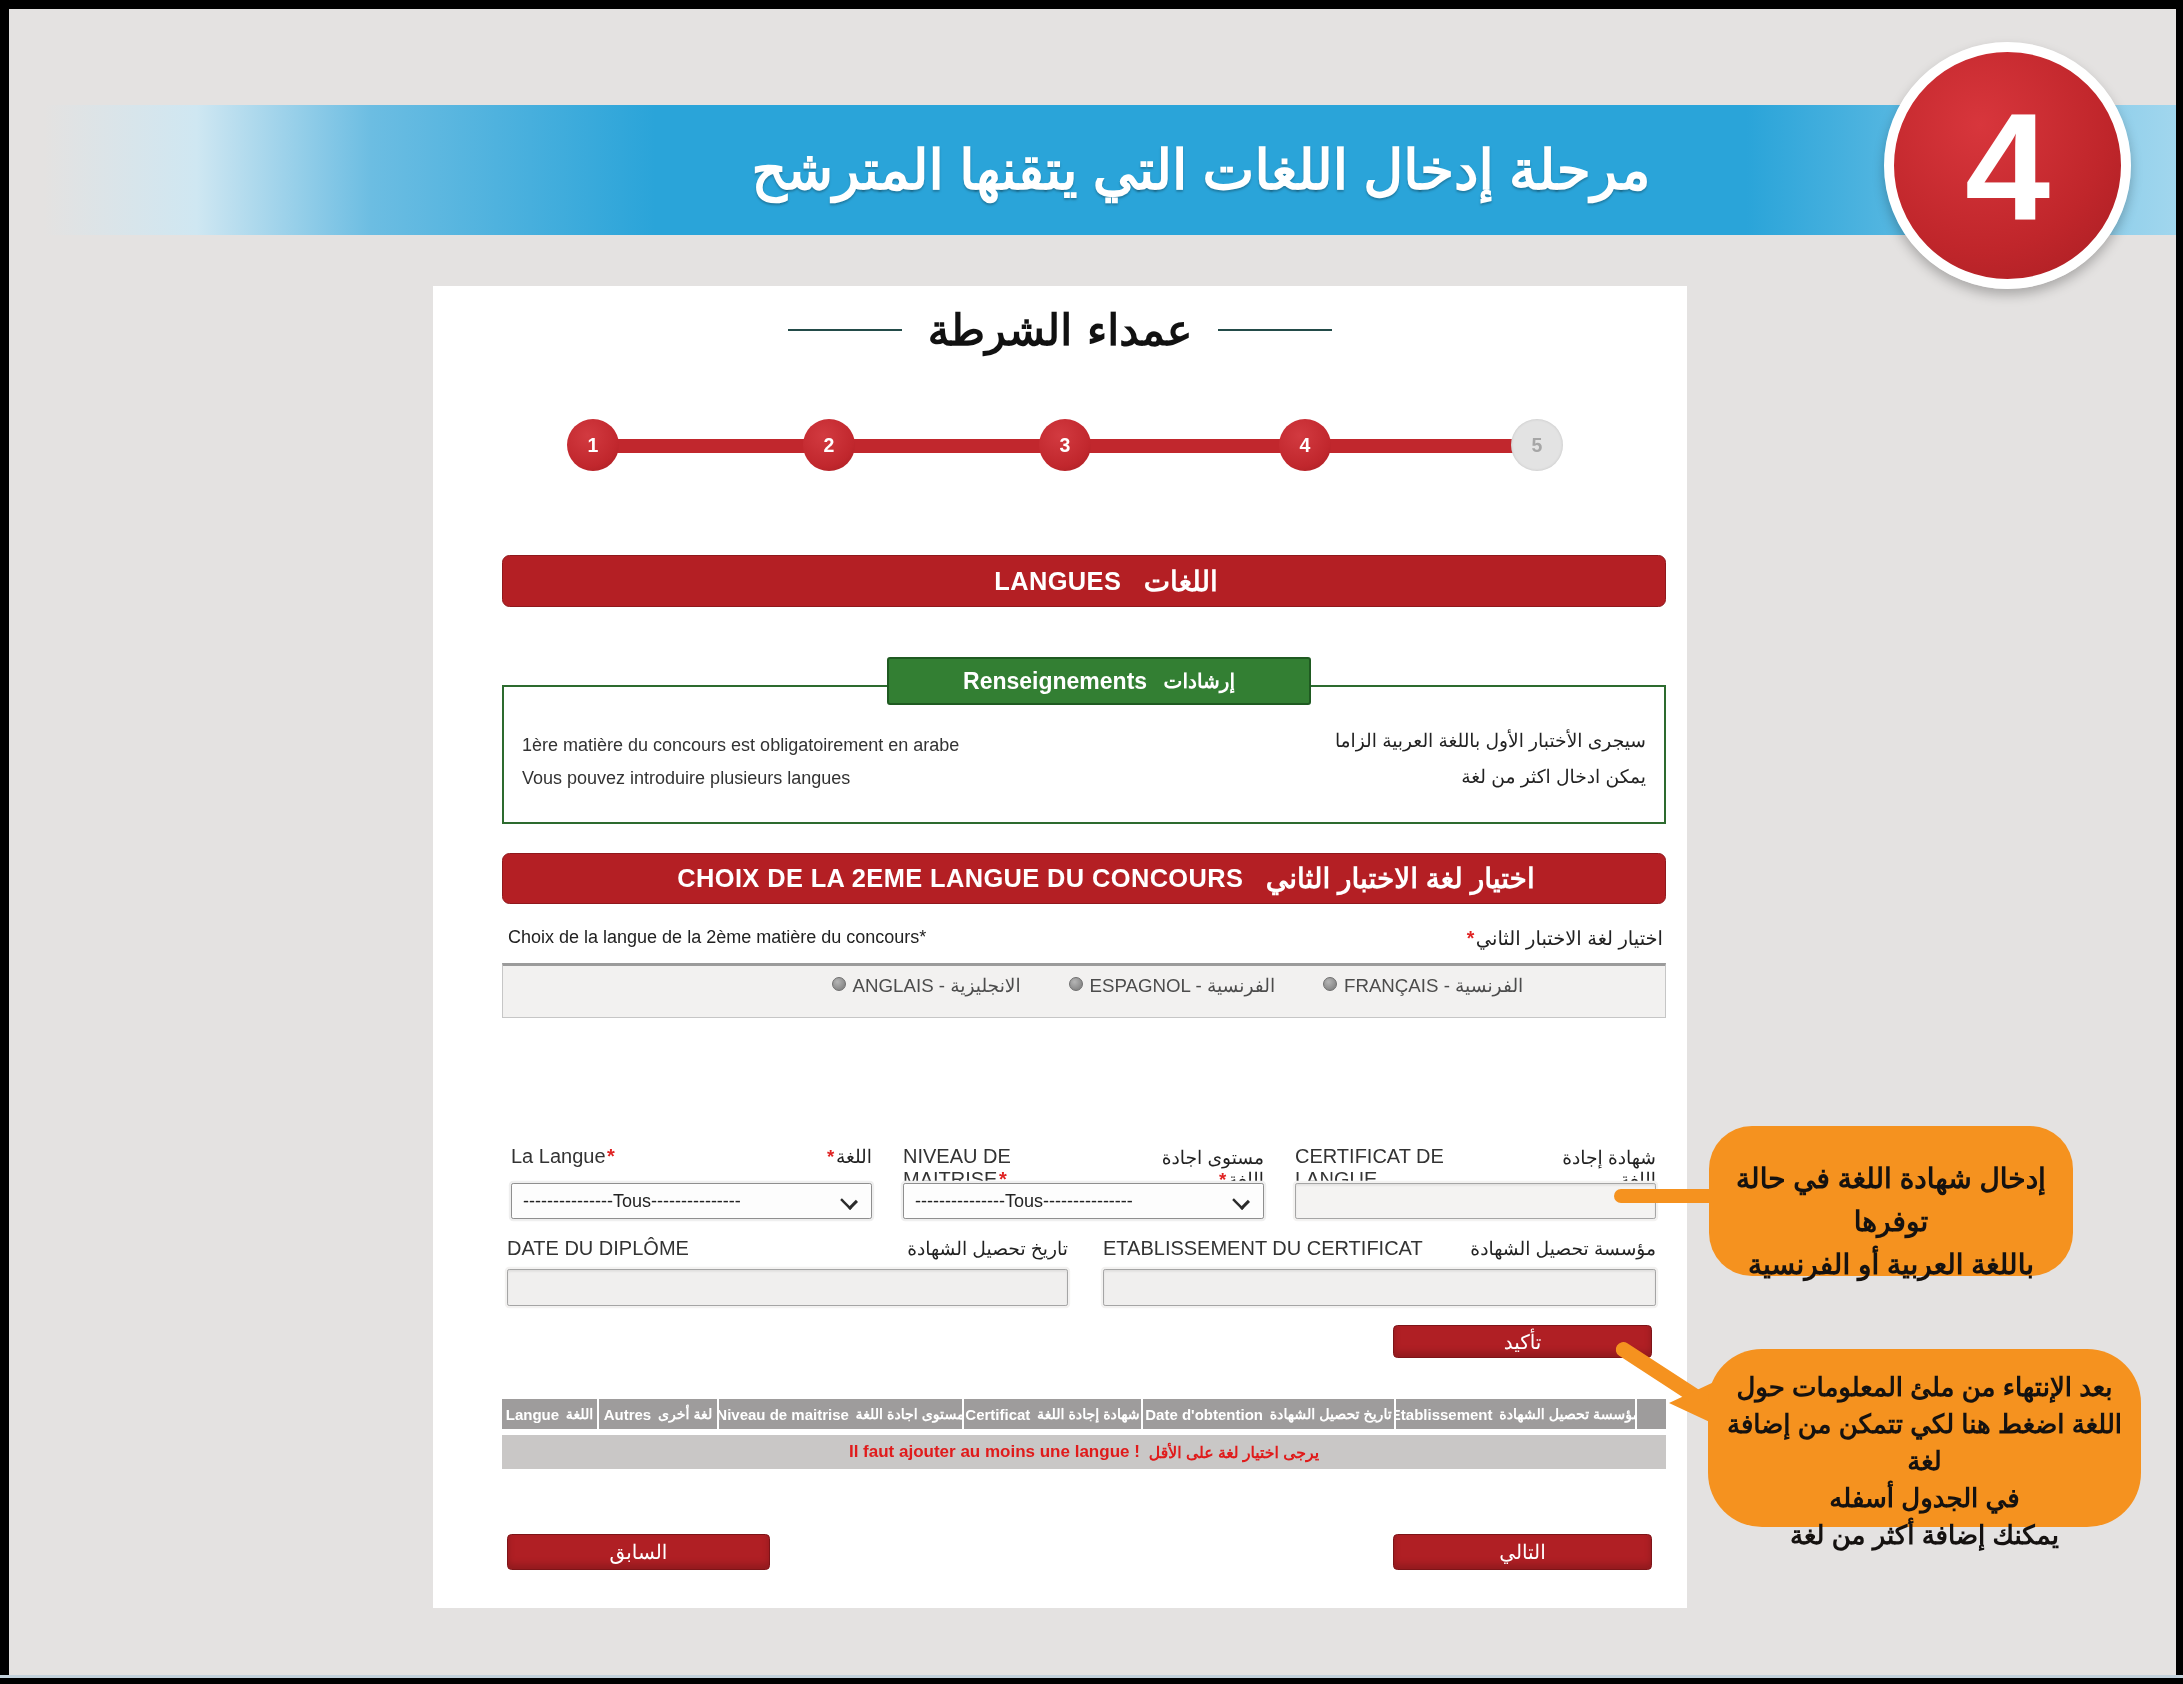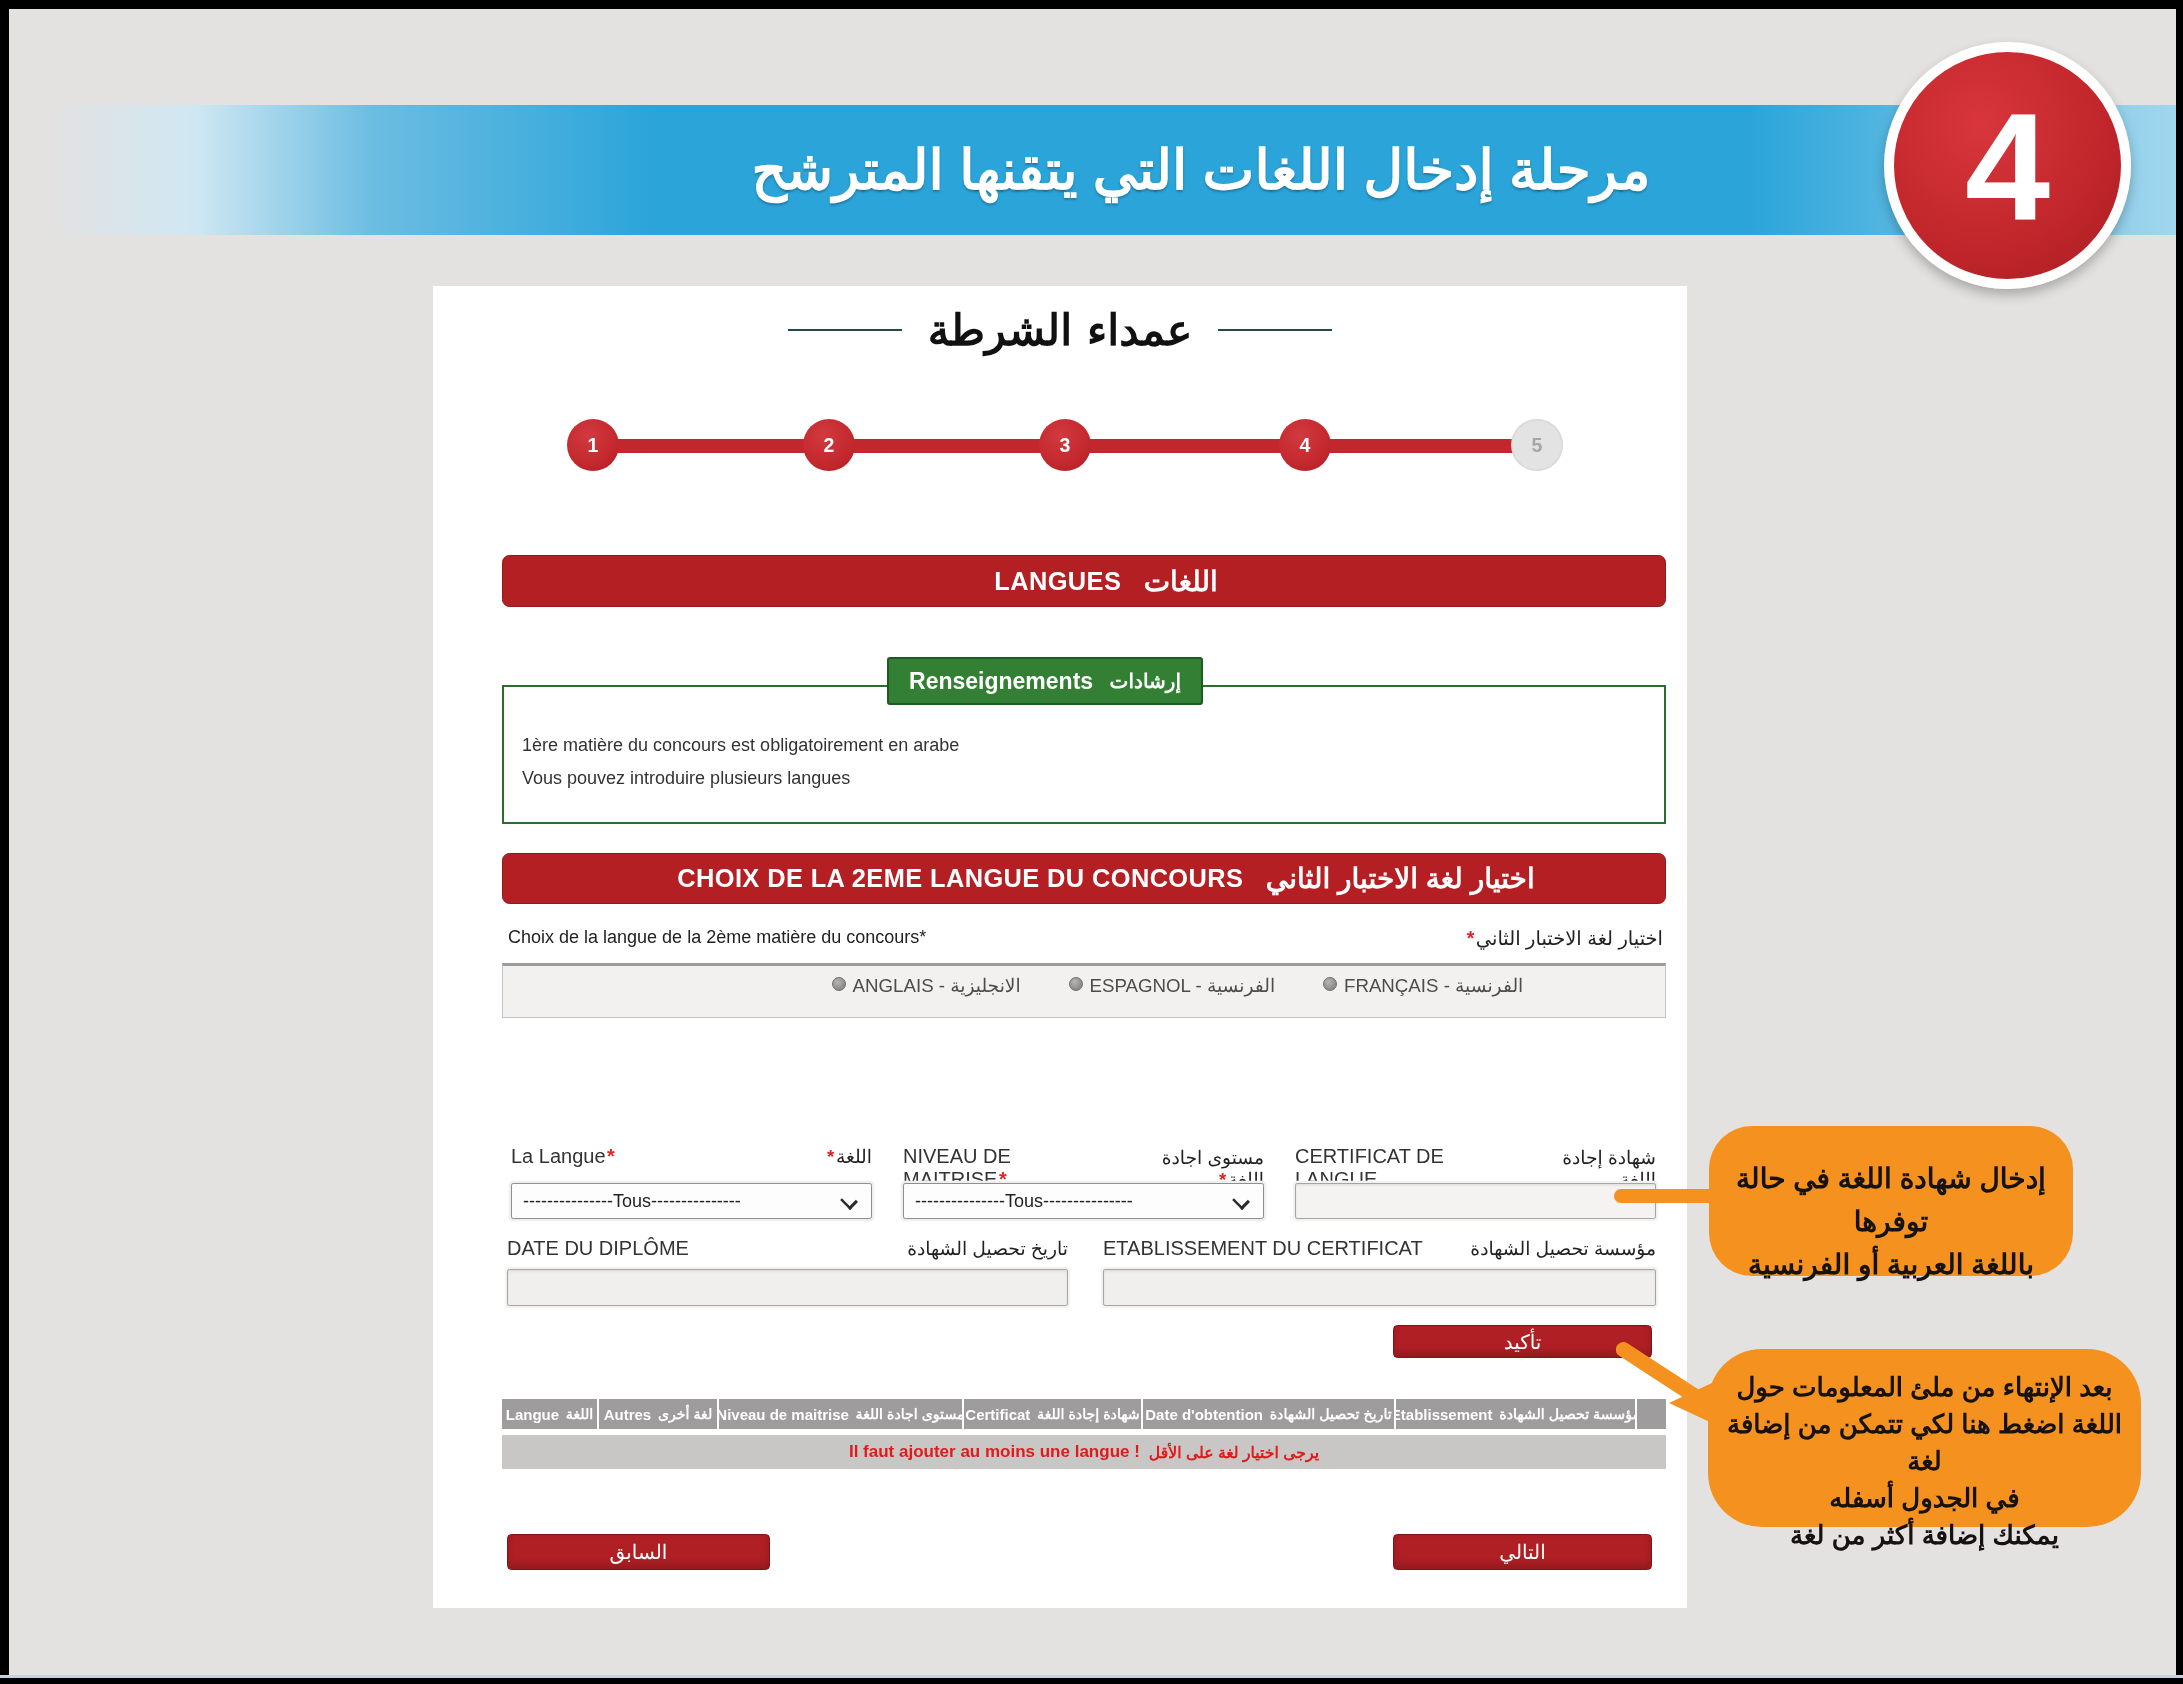--- a/index.html
+++ b/index.html
@@ -39,21 +39,21 @@
     background:radial-gradient(circle at 40% 32%, #d23a40, #c1272d 65%, #a31c21);
     color:#fff;font-size:19.5px;font-weight:bold;display:flex;align-items:center;justify-content:center;z-index:2;}
   .step-dot.inactive{background:#e3e3e3;color:#a6a6a6;box-shadow:inset 0 0 3px rgba(0,0,0,.15);}
 
   .red-banner{position:absolute;left:69px;width:1164px;background:#b41f24;
     border:1.5px solid #8f181c;border-radius:7.5px;box-sizing:border-box;color:#fff;
     display:flex;align-items:center;justify-content:center;gap:22.5px;font-weight:bold;padding-left:44px;}
   .red-banner .fr{font-size:25.4px;letter-spacing:0.4px;}
   .red-banner .ar{font-size:28px;}
 
-  .green-badge{position:absolute;left:454px;top:371px;width:316px;height:48px;background:#337f33;
+  .green-badge{position:absolute;left:454px;top:371px;width:424px;height:48px;background:#337f33;
     border:2.2px solid #1f5a21;border-radius:3px;box-sizing:border-box;z-index:3;
     display:flex;align-items:center;justify-content:center;gap:16.5px;color:#fff;font-weight:bold;}
   .green-badge .fr{font-size:23px;}
   .green-badge .ar{font-size:20px;}
   .info-box{position:absolute;left:69px;top:399px;width:1164px;height:139px;background:#fff;
     border:2.2px solid #2d6b2f;box-sizing:border-box;display:flex;justify-content:space-between;}
   .info-fr{padding:42px 0 0 18px;font-size:18px;color:#333;line-height:33px;}
   .info-ar{padding:36px 18px 0 0;font-size:18.7px;color:#222;line-height:36px;text-align:right;}
 
   .choix-row{position:absolute;left:69px;top:641px;width:1164px;display:flex;
@@ -155,20 +155,24 @@
 
     <div class="green-badge">
       <span class="fr">Renseignements</span>
       <span class="ar">إرشادات</span>
     </div>
     <div class="info-box">
       <div class="info-fr">
         <div>1ère matière du concours est obligatoirement en arabe</div>
         <div>Vous pouvez introduire plusieurs langues</div>
       </div>
+      <div class="info-ar" dir="rtl">
+        <div>سيجرى الأختبار الأول باللغة العربية الزاما</div>
+        <div>يمكن ادخال اكثر من لغة</div>
+      </div>
     </div>
 
     <div class="red-banner" style="top:567px;height:51px;">
       <span class="fr">CHOIX DE LA 2EME LANGUE DU CONCOURS</span>
       <span class="ar">اختيار لغة الاختبار الثاني</span>
     </div>
 
     <div class="choix-row">
       <span class="fr">Choix de la langue de la 2ème matière du concours*</span>
       <span class="ar" dir="rtl">

